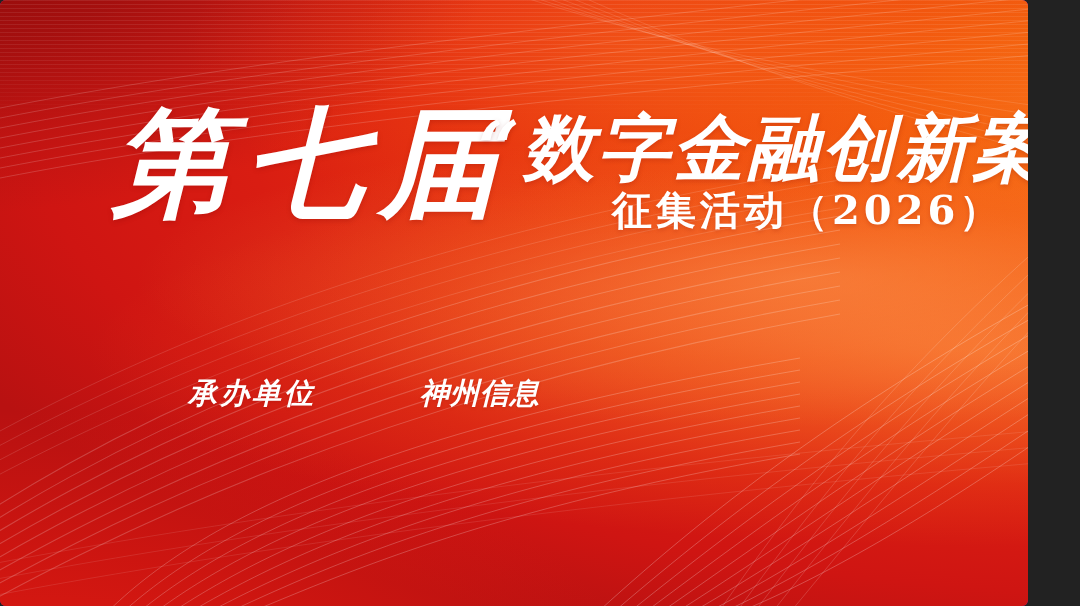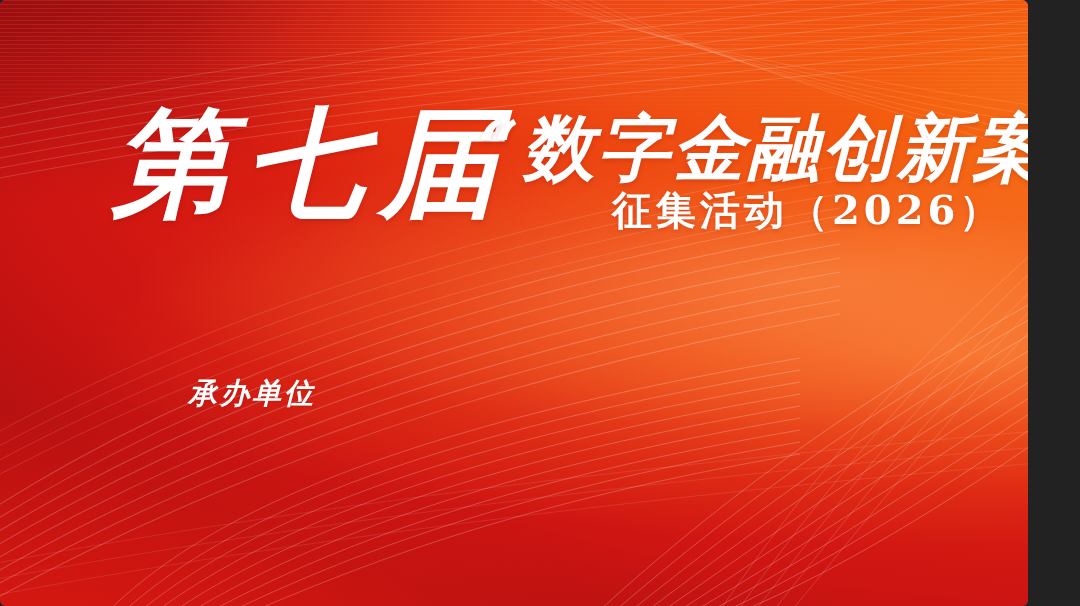--- a/index.html
+++ b/index.html
@@ -240,18 +240,19 @@
   <div id="title-quoted" class="wtext">“数字金融创新案例”</div>
 
   <div id="title-sub" class="wtext">征集活动（2026）</div>
 
   <div id="org">
 
 
     <div class="org-row" style="margin-top:12px;">
       <div class="org-label">承办单位</div>
       <div class="org-values">
+        <div class="org-value">神州信息</div>
       </div>
     </div>
 
   </div>
 
 </div>
 
 </body></html>

